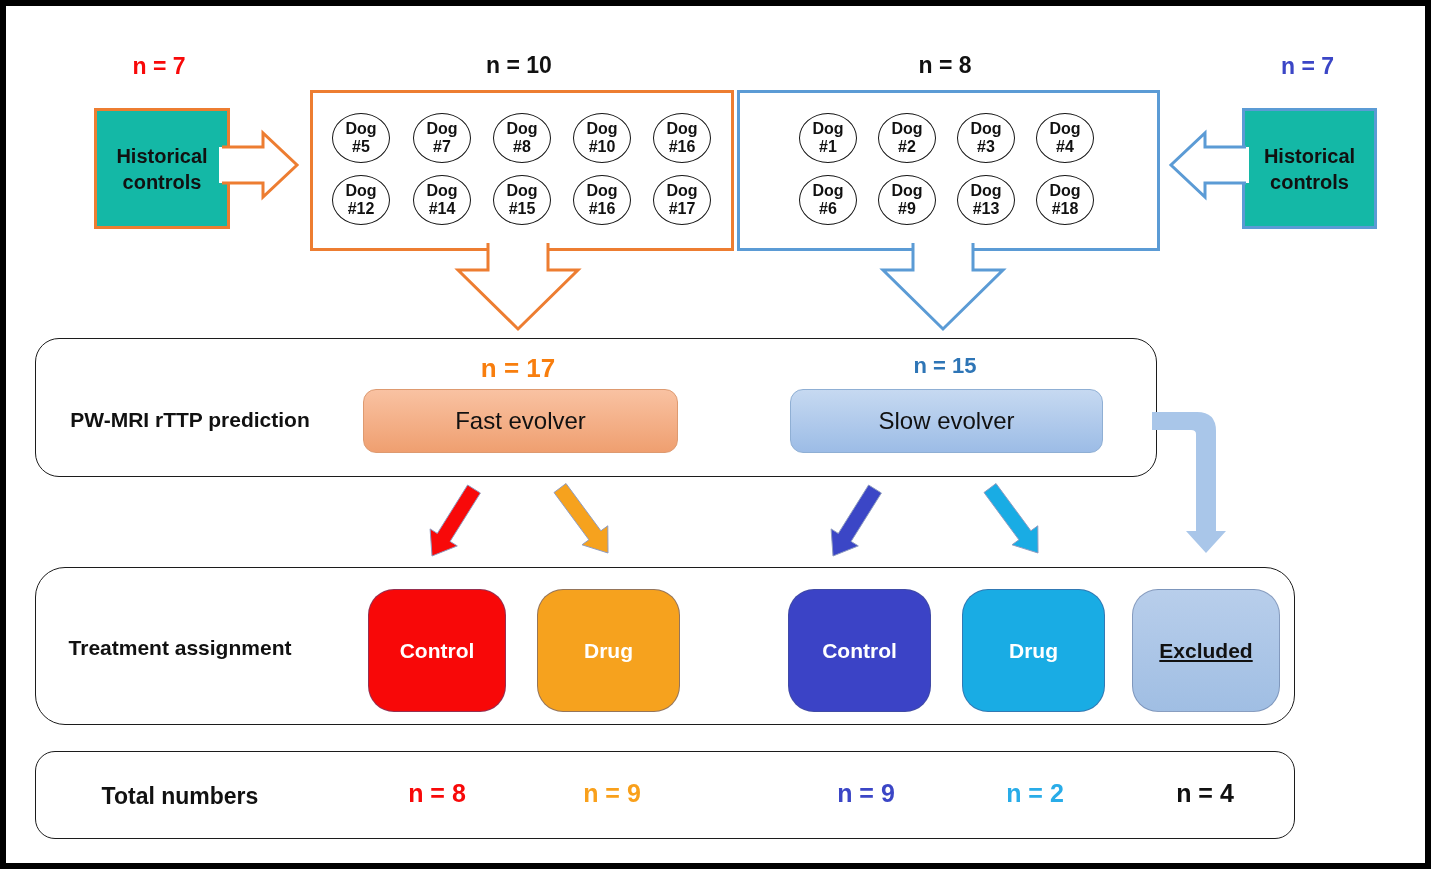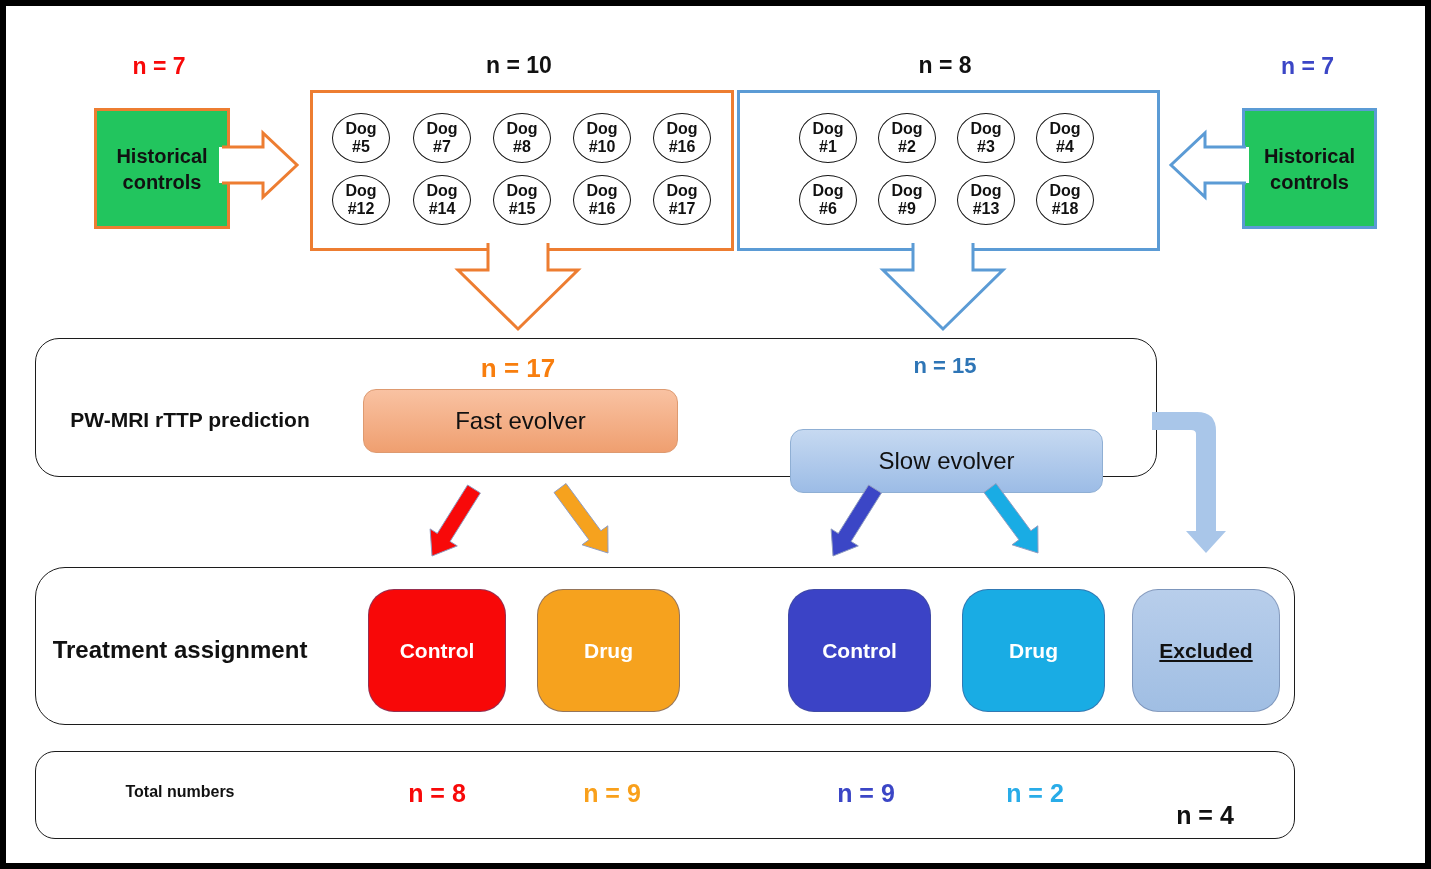--- a/index.html
+++ b/index.html
@@ -9,21 +9,21 @@
   }
   .frame{position:absolute;inset:0;border:6px solid #000;z-index:40;pointer-events:none;}
   .lbl{position:absolute;font-weight:bold;text-align:center;color:#111;}
   .c-red{color:#F80909;}
   .c-orangetext{color:#F87E0E;}
   .c-orange{color:#F9A01B;}
   .c-medblue{color:#2E75B6;}
   .c-dkblue{color:#3B46C6;}
   .c-cyan{color:#29ACE8;}
   .hist{
-    position:absolute;width:130px;height:115px;background:#22c55e;
+    position:absolute;width:130px;height:115px;background:#14b8a6;
     display:flex;align-items:center;justify-content:center;text-align:center;
     font-weight:bold;font-size:20px;line-height:1.3;color:#111;z-index:2;
   }
   .hist.orange{border:3px solid #ED7D31;}
   .hist.blue{border:3px solid #5B9BD5;}
   .doggroup{position:absolute;background:#fff;width:418px;height:155px;z-index:2;}
   .doggroup.orange{border:3px solid #ED7D31;}
   .doggroup.blue{border:3px solid #5B9BD5;}
   .dog{
     position:absolute;width:56px;height:48px;border:1.7px solid #141414;border-radius:50%;
@@ -137,37 +137,37 @@
   <div class="dog" style="left:1036px;top:175px;">
     <span>Dog</span>
     <span>#18</span>
     </div>
 
   <div class="roundbox" style="left:35px;top:338px;width:1120px;height:137px;border-radius:24px;"></div>
   <div class="lbl" style="left:40px;top:408px;width:300px;font-size:21px;z-index:2;">PW-MRI rTTP prediction</div>
   <div class="lbl c-orangetext" style="left:418px;top:353px;width:200px;font-size:26px;z-index:2;">n = 17</div>
   <div class="lbl c-medblue" style="left:845px;top:353px;width:200px;font-size:22px;z-index:2;">n = 15</div>
   <div class="pill fast" style="left:363px;top:389px;width:313px;height:62px;">Fast evolver</div>
-  <div class="pill slow" style="left:790px;top:389px;width:311px;height:62px;margin-top:40px;">Slow evolver</div>
+  <div class="pill slow" style="left:790px;top:389px;width:311px;height:62px;">Slow evolver</div>
 
   <div class="roundbox" style="left:35px;top:567px;width:1258px;height:156px;border-radius:30px;"></div>
-  <div class="lbl" style="left:40px;top:636px;width:280px;font-size:24px;z-index:2;">Treatment assignment</div>
+  <div class="lbl" style="left:40px;top:636px;width:280px;font-size:21px;z-index:2;">Treatment assignment</div>
   <div class="tbox red" style="left:368px;top:589px;width:136px;height:121px;">Control</div>
   <div class="tbox orange" style="left:537px;top:589px;width:141px;height:121px;">Drug</div>
   <div class="tbox dkblue" style="left:788px;top:589px;width:141px;height:121px;">Control</div>
   <div class="tbox cyan" style="left:962px;top:589px;width:141px;height:121px;">Drug</div>
   <div class="tbox excl" style="left:1132px;top:589px;width:146px;height:121px;text-decoration:underline;">Excluded</div>
 
   <div class="roundbox" style="left:35px;top:751px;width:1258px;height:86px;border-radius:20px;"></div>
-  <div class="lbl" style="left:40px;top:783px;width:280px;font-size:16px;z-index:2;">Total numbers</div>
+  <div class="lbl" style="left:40px;top:783px;width:280px;font-size:23px;z-index:2;">Total numbers</div>
   <div class="lbl c-red" style="left:357px;top:779px;width:160px;font-size:25px;z-index:2;">n = 8</div>
   <div class="lbl c-orange" style="left:532px;top:779px;width:160px;font-size:25px;z-index:2;">n = 9</div>
   <div class="lbl c-dkblue" style="left:786px;top:779px;width:160px;font-size:25px;z-index:2;">n = 9</div>
   <div class="lbl c-cyan" style="left:955px;top:779px;width:160px;font-size:25px;z-index:2;">n = 2</div>
-  <div class="lbl" style="left:1125px;top:801px;width:160px;font-size:25px;z-index:2;">n = 4</div>
+  <div class="lbl" style="left:1125px;top:779px;width:160px;font-size:25px;z-index:2;">n = 4</div>
 
   <svg class="overlay" width="1431" height="869" viewBox="0 0 1431 869">
 
     <polygon points="219,147 263,147 263,133 297,165 263,197 263,183 219,183" fill="#ffffff"></polygon>
     <polyline points="222,147 263,147 263,133 297,165 263,197 263,183 222,183" fill="none" stroke="#ED7D31" stroke-width="3"></polyline>
 
     <polygon points="1249,147 1205,147 1205,133 1171,165 1205,197 1205,183 1249,183" fill="#ffffff"></polygon>
     <polyline points="1246,147 1205,147 1205,133 1171,165 1205,197 1205,183 1246,183" fill="none" stroke="#5B9BD5" stroke-width="3"></polyline>
 
     <polygon points="488,239 488,270 458,270 518,329 578,270 548,270 548,239" fill="#ffffff"></polygon>

